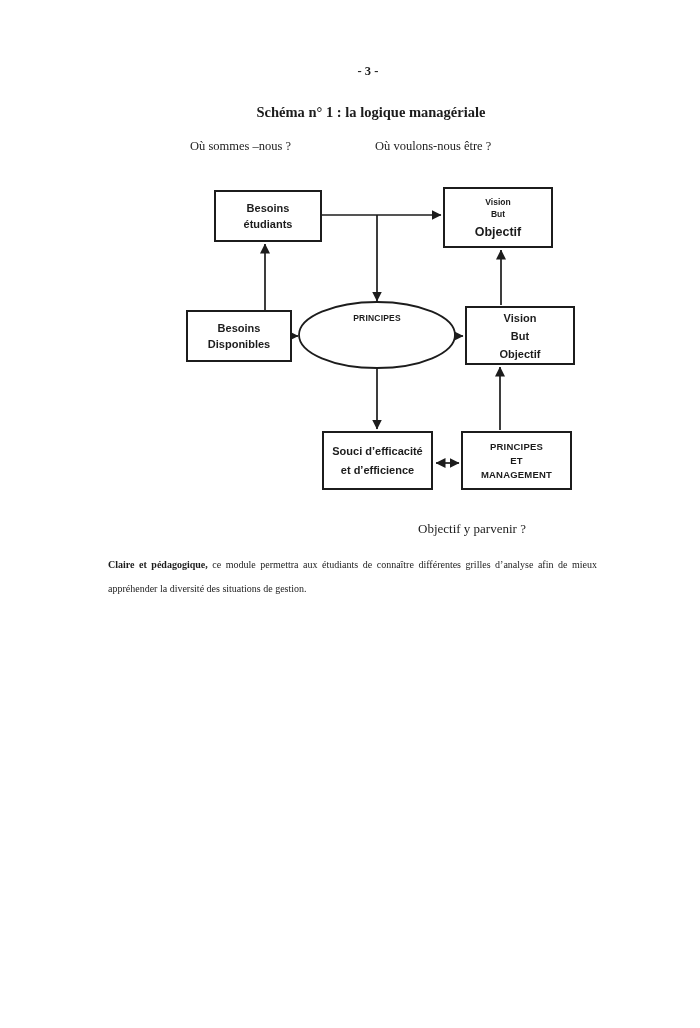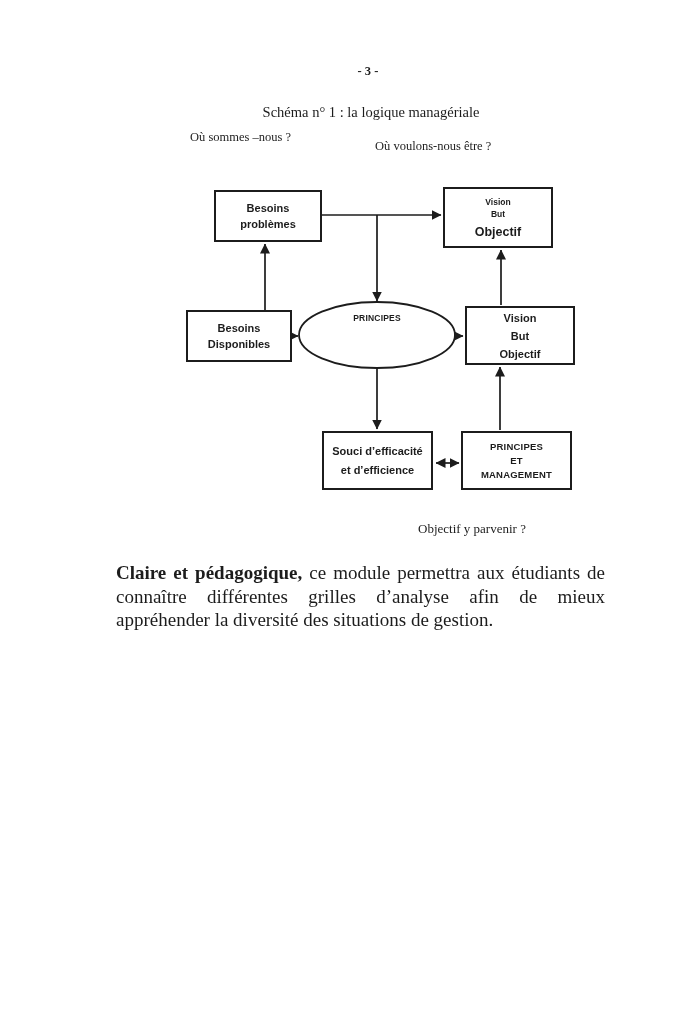--- a/index.html
+++ b/index.html
@@ -7,29 +7,29 @@
     position:relative;width:700px;height:1028px;background:#ffffff;
     color:#1c1c1c;overflow:hidden;
     font-family:"Liberation Serif",serif;
   }
   .pnum{
     position:absolute;left:36px;right:0;top:64px;text-align:center;
     font-size:12.5px;font-weight:700;
   }
   .title{
     position:absolute;left:42px;right:0;top:104px;margin:0;text-align:center;
-    font-size:14.5px;font-weight:400;font-family:"Liberation Serif",serif;
+    font-size:14.5px;font-weight:700;font-family:"Liberation Serif",serif;
   }
   .q{position:absolute;font-size:12.5px;white-space:nowrap;}
-  .q-left{left:190px;top:130px;}
+  .q-left{left:190px;top:139px;}
   .q-right{left:375px;top:139px;}
   .q-comment{left:418px;top:521px;font-size:13px;}
   .para{
-    position:absolute;left:108px;top:553px;width:489px;margin:8px;
-    font-size:19px;line-height:23.5px;text-align:justify;
+    position:absolute;left:108px;top:553px;width:489px;margin:0;
+    font-size:10px;line-height:23.5px;text-align:justify;
   }
   .para b{font-weight:700;}
   .arrows{position:absolute;left:0;top:0;width:700px;height:1028px;}
   .box{
     position:absolute;border:2px solid #1c1c1c;background:#ffffff;
     display:flex;flex-direction:column;align-items:center;justify-content:center;
     text-align:center;font-family:"Liberation Sans",sans-serif;color:#1c1c1c;
     box-sizing:border-box;
   }
   .box span{display:block;}
@@ -74,21 +74,21 @@
       <line x1="455" y1="336" x2="463" y2="336" marker-end="url(#ah)"></line>
       <line x1="501" y1="305" x2="501" y2="250" marker-end="url(#ah)"></line>
       <line x1="377" y1="368" x2="377" y2="429" marker-end="url(#ah)"></line>
       <line x1="436" y1="463" x2="459" y2="463" marker-start="url(#ah)" marker-end="url(#ah)"></line>
       <line x1="500" y1="430" x2="500" y2="367" marker-end="url(#ah)"></line>
     </g>
   </svg>
 
   <div class="box box-besoins-problemes">
     <span>Besoins</span>
-    <span>problèmes</span>
+    <span>étudiants</span>
   </div>
 
   <div class="box box-vision-top">
     <span class="sm">Vision</span>
     <span class="sm">But</span>
     <span class="lg">Objectif</span>
   </div>
 
   <div class="box box-besoins-disponibles">
     <span>Besoins</span>

